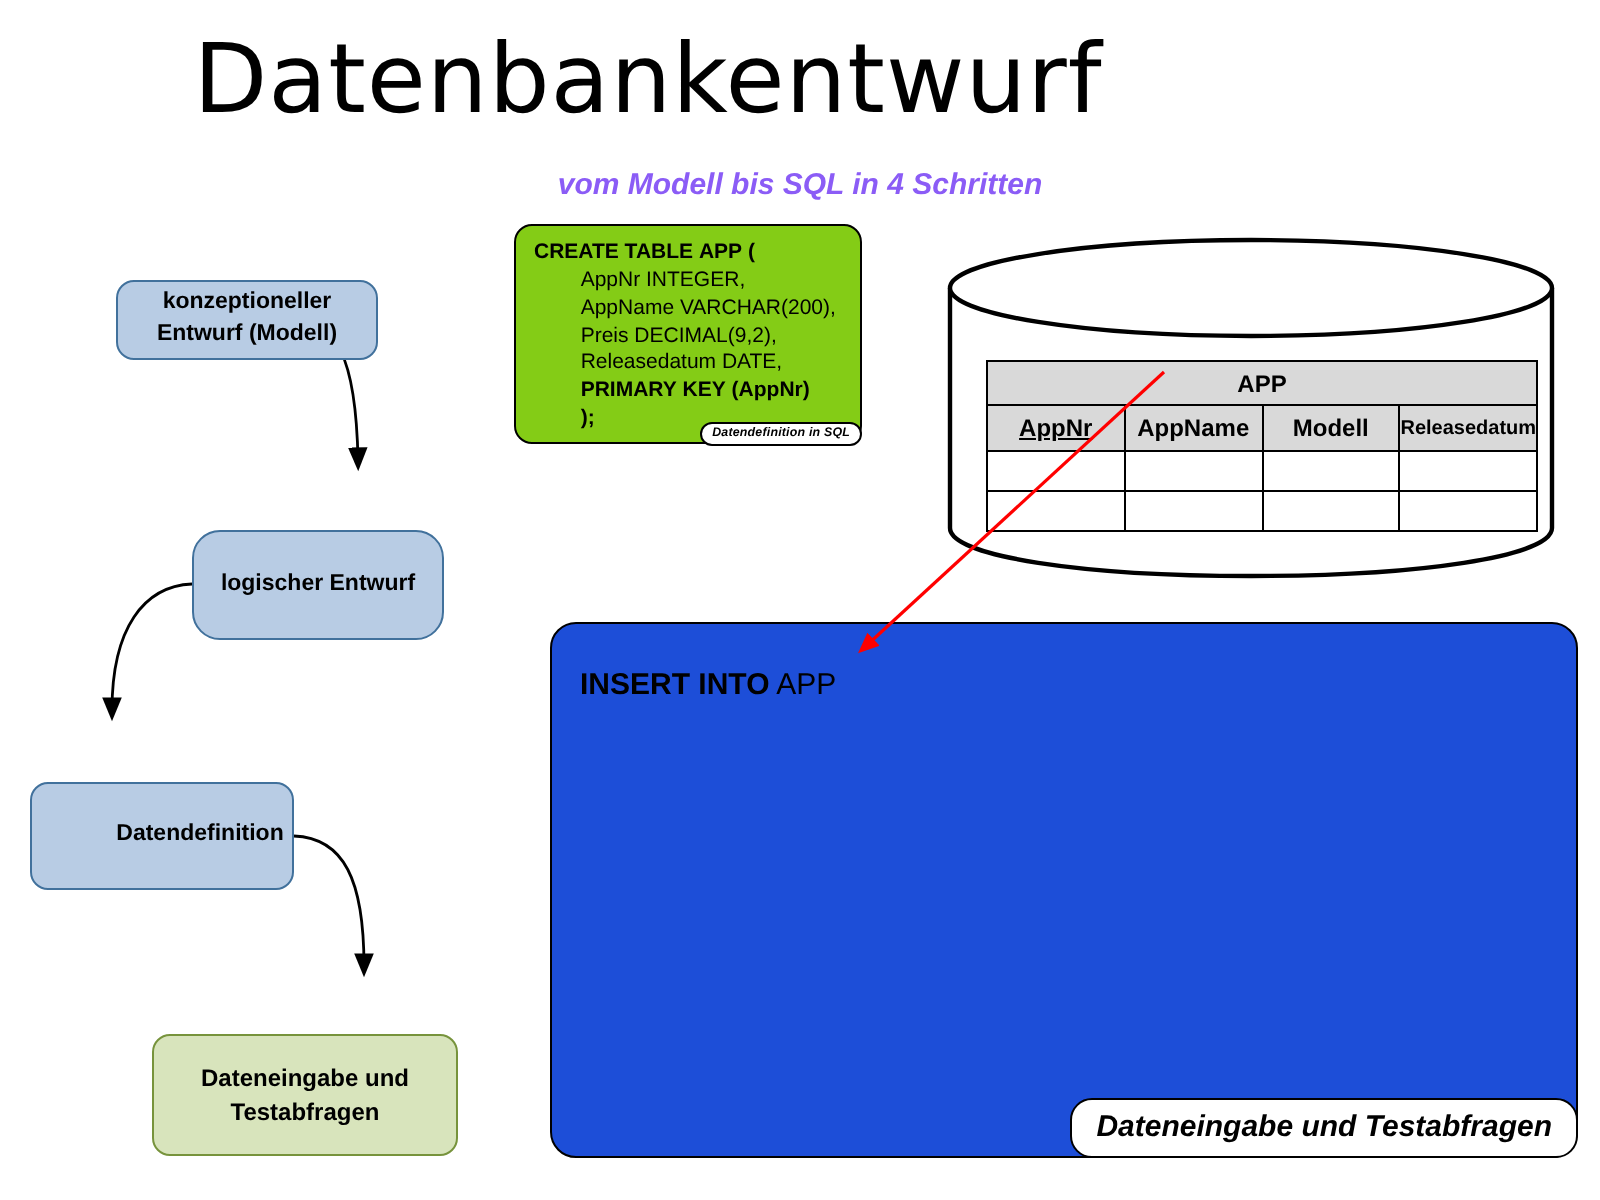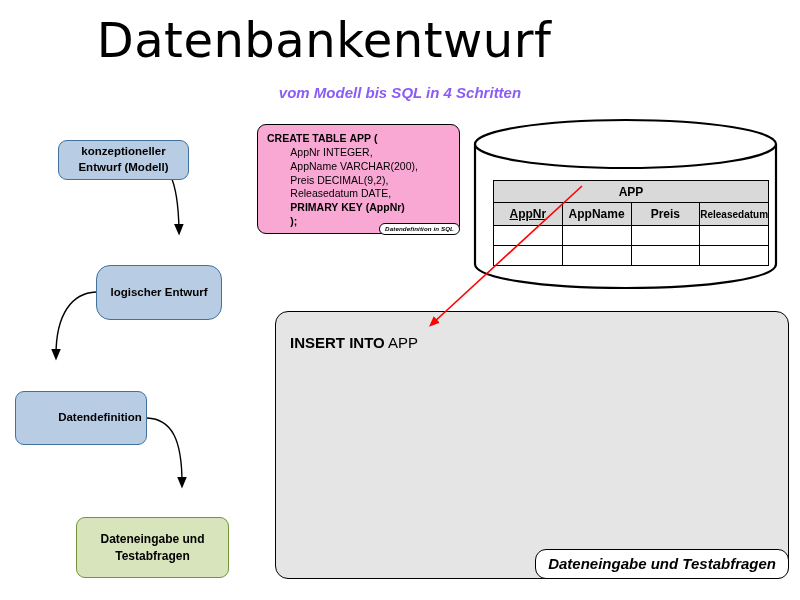--- a/index.html
+++ b/index.html
@@ -73,25 +73,25 @@
     position: absolute;
     left: 0; top: 0;
     width: 800px; height: 600px;
     pointer-events: none;
   }
 
   
   #sql-card {
     position: absolute;
     left: 257px;
-    top: 124px;
-    width: 203px;
+    top: 112px;
+    width: 174px;
     height: 110px;
     box-sizing: border-box;
-    background: #f9a8d4;
+    background: #84cc16;
     border: 1.6px solid #000000;
     border-radius: 9px;
   }
   #sql-code {
     position: absolute;
     left: 9px;
     top: 7px;
     font-family: "Liberation Sans", sans-serif;
     font-size: 10.5px;
     line-height: 1.32;
@@ -158,21 +158,21 @@
   #db-table .data-row td { height: 19px; background: #ffffff; }
 
   
   #insert-panel {
     position: absolute;
     left: 275px;
     top: 311px;
     width: 514px;
     height: 268px;
     box-sizing: border-box;
-    background: #e5e5e5;
+    background: #1d4ed8;
     border: 1.8px solid #000000;
     border-radius: 13px;
   }
   #insert-text {
     position: absolute;
     left: 14px;
     top: 22px;
     font-size: 15px;
     color: #000000;
     white-space: pre;
@@ -246,21 +246,21 @@
   </div>
 
   <table id="db-table">
     <tbody>
       <tr>
         <td class="tbl-title" colspan="4">APP</td>
       </tr>
       <tr>
         <td class="col-head pk" style="width:65px">AppNr</td>
         <td class="col-head" style="width:70px">AppName</td>
-        <td class="col-head" style="width:70px">Preis</td>
+        <td class="col-head" style="width:70px">Modell</td>
         <td class="col-head small" style="width:71px">Releasedatum</td>
       </tr>
       <tr class="data-row">
         <td></td>
         <td></td>
         <td></td>
         <td></td>
       </tr>
       <tr class="data-row">
         <td></td>

